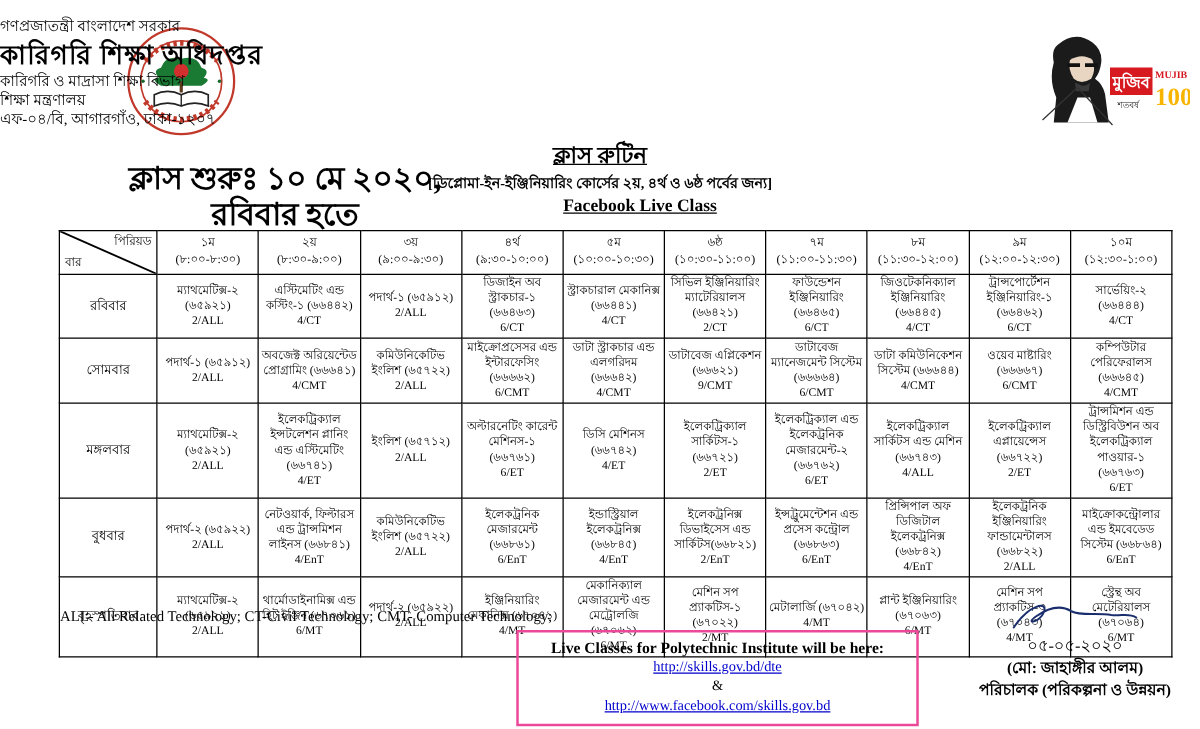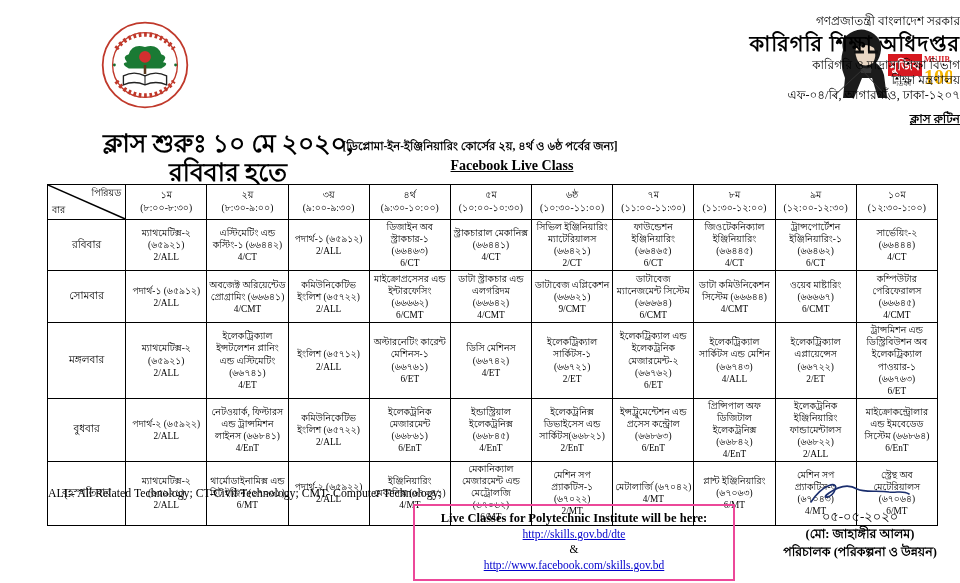--- a/index.html
+++ b/index.html
@@ -1,25 +1,25 @@
 <!DOCTYPE html>
 <html><head>
 <meta charset="utf-8">
 <style>
   html,body{margin:0;padding:0;}
   body{
     width:960px;height:583px;background:#ffffff;position:relative;overflow:hidden;
     font-family:"Liberation Serif", serif;color:#000;
   }
   
-  .head-center{position:absolute;left:0;top:14px;width:960px;text-align:right;line-height:1.25;}
+  .head-center{position:absolute;left:0;top:14px;width:960px;text-align:left;line-height:1.25;}
   .h-small{font-size:12px;}
   .h-big{font-size:21px;font-weight:bold;letter-spacing:1px;margin:2px 0 1px;}
-  .routine-title{position:absolute;left:0;top:110px;width:960px;text-align:right;
-    font-size:12px;font-weight:bold;text-decoration:underline;}
+  .routine-title{position:absolute;left:0;top:110px;width:960px;text-align:center;
+    font-size:18px;font-weight:bold;text-decoration:underline;}
   .start-note{position:absolute;left:98px;top:130px;width:260px;font-size:25px;font-weight:bold;text-align:center;line-height:1.15;}
   .course-note{position:absolute;left:0;top:138px;width:960px;text-align:center;font-size:11.5px;font-weight:bold;}
   .fb-live{position:absolute;left:0;top:158px;width:960px;text-align:center;font-size:14px;font-weight:bold;text-decoration:underline;padding-left:32px;}
   
   .seal{position:absolute;left:100px;top:20px;width:90px;height:90px;}
   .mujib{position:absolute;left:832px;top:26px;width:120px;height:82px;}
   
   table.routine{position:absolute;left:47px;top:184px;width:891px;border-collapse:collapse;table-layout:fixed;padding-left:44px;}
   table.routine td, table.routine th{border:1px solid #000;padding:1px 2px;vertical-align:middle;text-align:center;font-weight:normal;}
   th.period-cell{font-size:9.5px;line-height:1.4;height:32px;}

